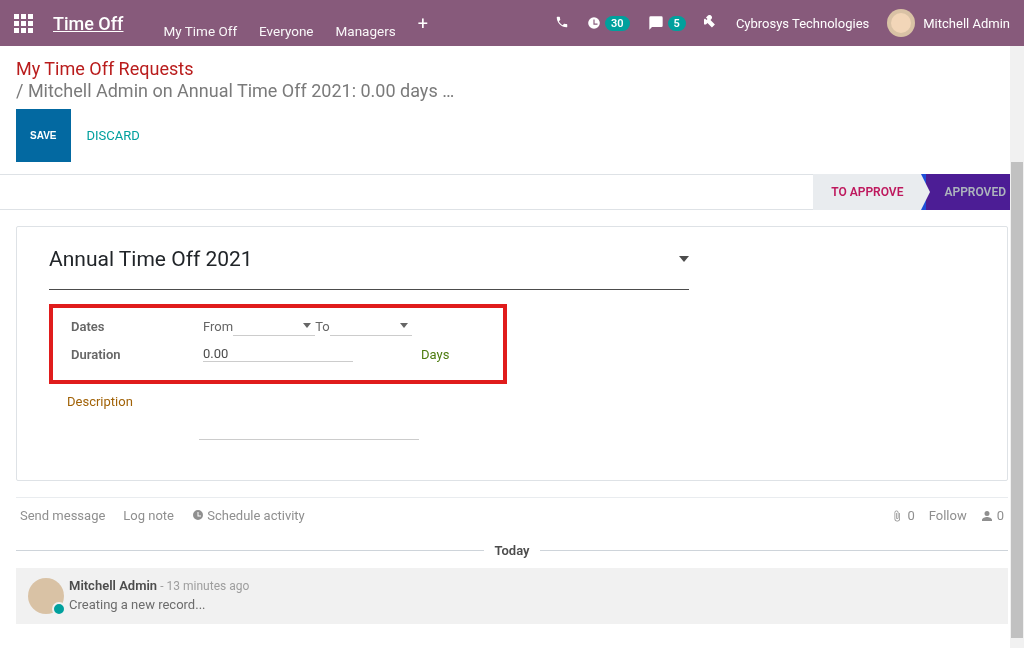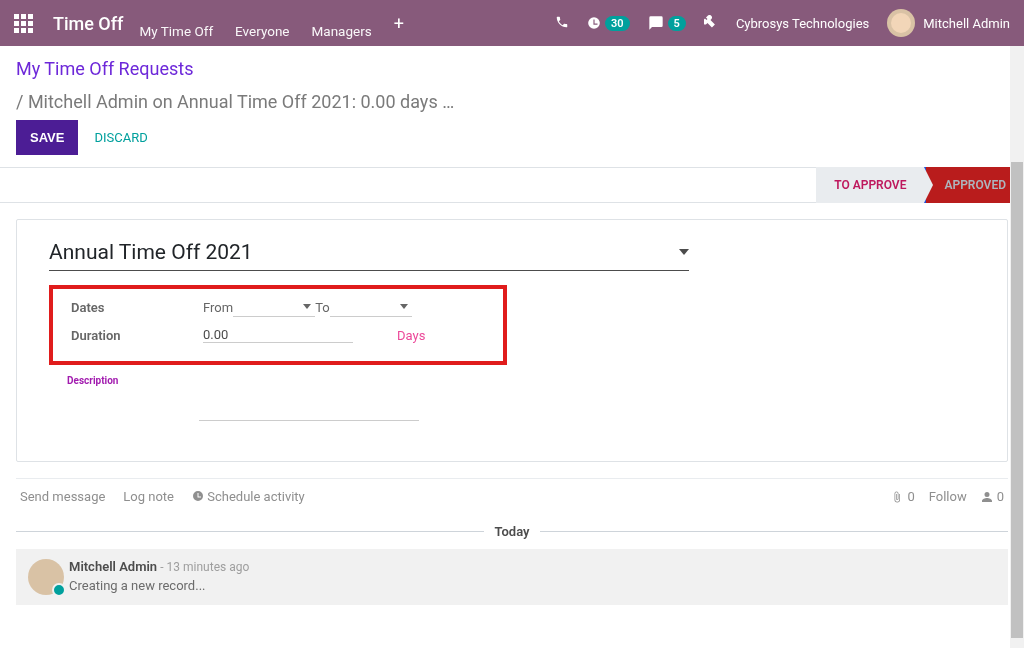--- a/index.html
+++ b/index.html
@@ -1,69 +1,69 @@
 <!DOCTYPE html>
 <html><head>
 <meta charset="utf-8">
 <style>
 * { box-sizing: border-box; margin: 0; padding: 0; }
 body { font-family: -apple-system, BlinkMacSystemFont, "Segoe UI", Roboto, "Helvetica Neue", Arial, sans-serif; font-size: 13px; color: #4c4c4c; background: #fff; }
 
 .topbar { background: #875a7b; height: 46px; display: flex; align-items: center; color: #fff; padding: 0 14px; }
 .apps-icon { display: grid; grid-template-columns: repeat(3, 5px); grid-template-rows: repeat(3, 5px); gap: 2px; margin-right: 20px; cursor: pointer; }
 .apps-icon span { background: #fff; }
-.topbar .brand { font-size: 18px; font-weight: 500; margin-right: 16px; }
+.topbar .brand { font-size: 18px; font-weight: 500; margin-right: 40px; text-decoration: underline; }
 .topbar .nav { display: flex; gap: 22px; font-size: 13.5px; margin-top: 16px; }
 .topbar .nav .item { cursor: pointer; opacity: .95; }
 .topbar .plus { margin-left: 22px; font-size: 18px; cursor: pointer; }
 .topbar .spacer { flex: 1; }
 .topbar .right { display: flex; align-items: center; gap: 18px; }
 .pill { display: inline-flex; align-items: center; gap: 4px; cursor: pointer; }
 .pill .badge { background: #00a09d; border-radius: 10px; padding: 1px 6px; font-size: 11px; font-weight: 600; }
 .icon-svg { fill: #fff; }
 .company { font-size: 13px; }
 .user { display: flex; align-items: center; gap: 8px; cursor: pointer; }
 .avatar { width: 28px; height: 28px; border-radius: 50%; background: #d9c2a5; display: flex; align-items: center; justify-content: center; position: relative; overflow: hidden; }
 .avatar-face { width: 20px; height: 20px; border-radius: 50%; background: #f2d6b8; position: relative; }
 
 .breadcrumb-area { padding: 12px 16px 8px; }
-.breadcrumb-area .bc1 { color: #6d28d9; font-size: 18px; margin-bottom: 12px; cursor: pointer; }
+.breadcrumb-area .bc1 { color: #b91c1c; font-size: 18px; margin-bottom: 1px; cursor: pointer; }
 .breadcrumb-area .bc2 { color: #7a7a7a; font-size: 18px; }
 
 .actions { padding: 0 16px 12px; display: flex; align-items: center; gap: 16px; }
-.btn-primary { background: #4c1d95; color: #fff; border: none; padding: 10px 14px; font-size: 13px; font-weight: 600; cursor: pointer; }
+.btn-primary { background: #0369a1; color: #fff; border: none; padding: 21px 14px; font-size: 10px; font-weight: 600; cursor: pointer; }
 .link-action { color: #00a09d; font-size: 13px; cursor: pointer; }
 
 .statusbar { display: flex; align-items: center; background: #fff; border-top: 1px solid #dee2e6; border-bottom: 1px solid #dee2e6; height: 36px; padding-left: 1px; }
 .statusbar .left { display: flex; align-items: center; gap: 0; }
 .statusbar .approve { background: #00a09d; color: #fff; border: none; padding: 7px 14px; font-size: 13px; font-weight: 600; cursor: pointer; margin-right: 14px; }
 .statusbar .txt-link { color: #00a09d; font-size: 12.5px; font-weight: 600; cursor: pointer; margin-right: 18px; }
 .statusbar .right { margin-left: auto; display: flex; }
 .stage { padding: 0 18px; height: 36px; display: flex; align-items: center; font-size: 12px; font-weight: 600; position: relative; }
 .stage.active { background: #e9ecef; color: #be185d; }
-.stage.inactive { background: #b91c1c; color: #adb5bd; border-left: 2px solid #1d4ed8; }
+.stage.inactive { background: #4c1d95; color: #adb5bd; border-left: 5px solid #1d4ed8; }
 .stage.active::after { content: ""; position: absolute; right: -9px; top: 0; width: 0; height: 0; border-top: 18px solid transparent; border-bottom: 18px solid transparent; border-left: 9px solid #e9ecef; z-index: 1; }
 
 .sheet-wrap { margin: 16px; border: 1px solid #dee2e6; border-radius: 2px; background: #fff; padding: 20px 32px 40px; }
-.type-row { display: flex; align-items: center; border-bottom: 1px solid #4c4c4c; padding-bottom: 6px; max-width: 640px; }
+.type-row { display: flex; align-items: center; border-bottom: 1px solid #4c4c4c; padding-bottom: 18px; max-width: 640px; }
 .type-row .val { font-size: 21px; color: #212529; flex: 1; }
 .caret { width: 0; height: 0; border-left: 5px solid transparent; border-right: 5px solid transparent; border-top: 6px solid #4c4c4c; cursor: pointer; }
 
 .highlight { border: 4px solid #e01c1c; margin-top: 14px; padding: 8px 0; max-width: 458px; }
 .form-row { display: flex; align-items: center; margin-bottom: 10px; }
 .form-row .lbl { width: 150px; color: #666; font-size: 13px; font-weight: 600; padding-left: 18px;}
 .dates-widgets { display: flex; align-items: center; gap: 0; color: #666; }
 .date-input { display: inline-flex; align-items: center; border-bottom: 1px solid #ccc; width: 82px; height: 20px; justify-content: flex-end; padding-right: 4px; }
 .date-input .caret-sm { width: 0; height: 0; border-left: 4px solid transparent; border-right: 4px solid transparent; border-top: 5px solid #666; cursor: pointer; }
 .dur-row { display: flex; align-items: center; gap: 10px; }
 .dur-val { color: #4c4c4c; border-bottom: 1px solid #ccc; display: inline-block; width: 150px; }
-.dur-unit { color: #ec4899; margin-left: 34px; }
+.dur-unit { color: #4d7c0f; margin-left: 58px; }
 
 .desc-row { display: flex; margin-top: 10px; }
-.desc-row .lbl { width: 150px; color: #a21caf; font-size: 10px; font-weight: 700; padding-left: 18px; }
+.desc-row .lbl { width: 150px; color: #a16207; font-size: 13px; font-weight: 400; padding-left: 18px; }
 .desc-input { border: none; border-bottom: 1px solid #ccc; width: 220px; height: 28px; margin-top: 18px; }
 
 .chatter { margin: 0 16px 16px; }
 .chatter-top { display: flex; align-items: center; gap: 18px; color: #8f8f8f; padding: 10px 4px; border-top: 1px solid #e9ecef; }
 .chatter-top .act { cursor: pointer; }
 .chatter-top .spacer { flex: 1; }
 .chatter-top .followers { display: flex; align-items: center; gap: 14px; }
 .chatter-top .followers .f { display: flex; align-items: center; gap: 4px; cursor: pointer; }
 .separator { display: flex; align-items: center; gap: 10px; margin: 10px 0; }
 .separator .line { flex: 1; height: 1px; background: #ced4da; }

